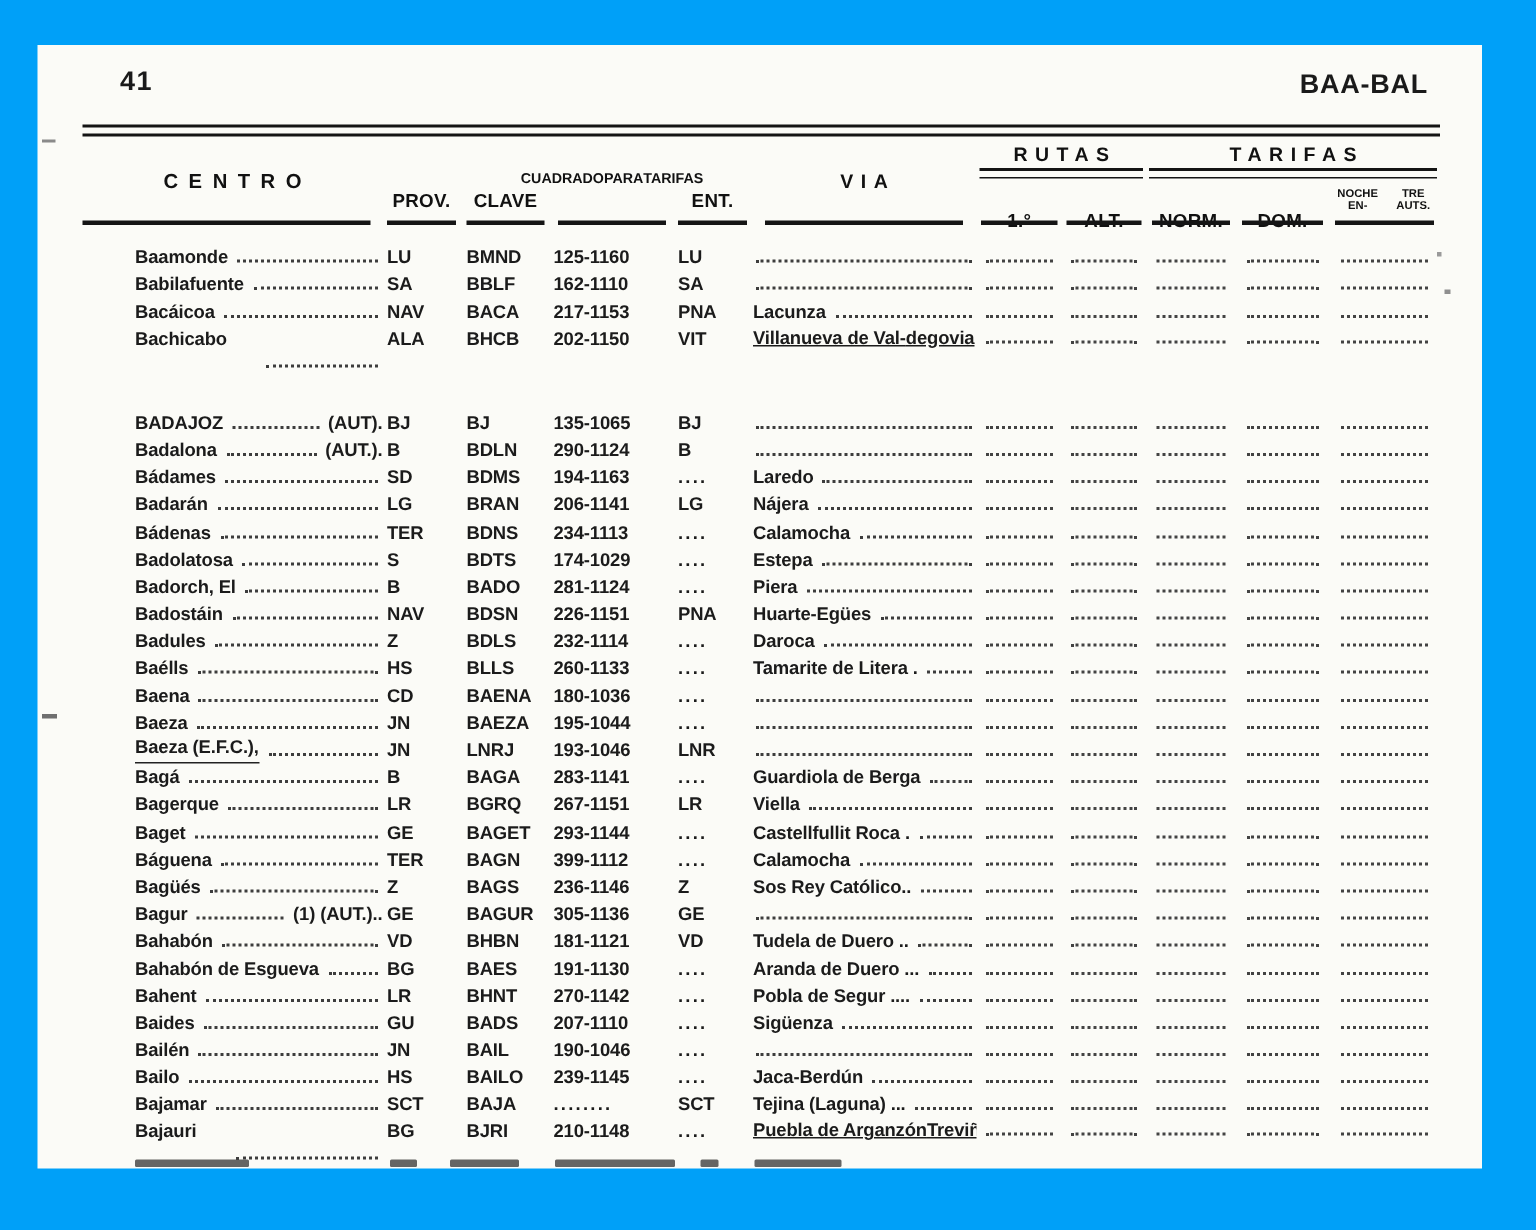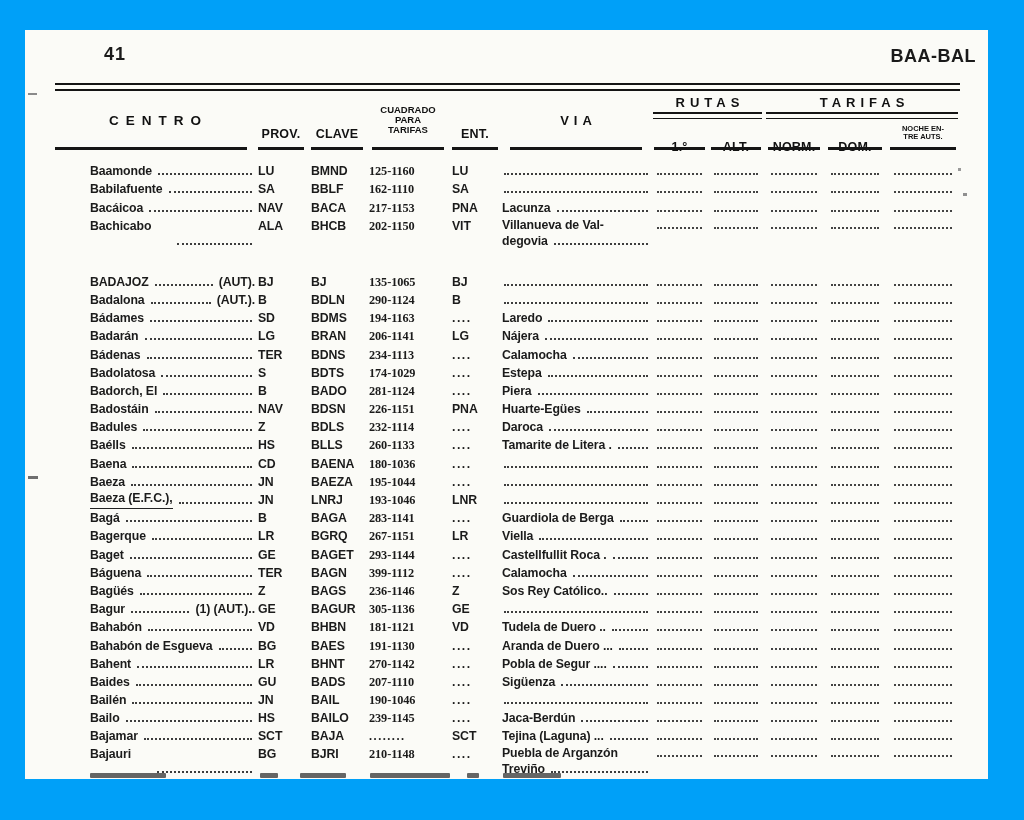--- a/index.html
+++ b/index.html
@@ -1,36 +1,36 @@
 <!DOCTYPE html>
 <html><head>
 <meta charset="utf-8">
 <style>
   html,body{margin:0;padding:0;}
   body{width:1024px;height:820px;overflow:hidden;font-family:"Liberation Sans","DejaVu Sans",sans-serif;}
   .frame{position:relative;width:1024px;height:820px;background:#00A0F8;}
   .page{position:absolute;left:25px;top:30px;width:963px;height:749px;background:#FBFBF7;color:#1A1A1A;overflow:hidden;}
 
   
-  .page-head{position:absolute;left:46px;top:14px;width:905px;height:26px;text-decoration:underline;}
+  .page-head{position:absolute;left:22px;top:14px;width:905px;height:26px;text-decoration:underline;}
   .pg-num{position:absolute;left:33px;top:0;font-size:18px;font-weight:700;letter-spacing:1px;}
   .pg-sec{position:absolute;right:0;top:2px;font-size:18px;font-weight:700;letter-spacing:.5px;}
   .top-rule{position:absolute;left:30px;top:53px;width:905px;height:4px;border-top:2px solid #141414;border-bottom:2px solid #141414;}
 
   
   .grid{display:grid;grid-template-columns:200px 52px 60px 82px 52px 150px 57px 56px 60px 62px 1fr;width:905px;margin-left:30px;}
 
   
   .header{position:absolute;left:0;top:62px;grid-template-rows:20px 6px 30px;}
   .hc{display:flex;align-items:center;justify-content:center;text-align:center;font-weight:700;color:#111;}
   .span-all{grid-row:1/4;}
   .sp-wide{letter-spacing:7px;padding-left:7px;font-size:13.5px;}
   .sp-med{letter-spacing:5px;padding-left:5px;font-size:13px;}
   .h-sm{font-size:12.5px;letter-spacing:.2px;margin-top:27px;}
-  .stack{display:flex;flex-direction:column;align-items:center;justify-content:center;font-size:9.5px;line-height:10px;letter-spacing:0;}
+  .stack{display:flex;flex-direction:row;align-items:center;justify-content:center;font-size:9.5px;line-height:10px;letter-spacing:0;}
   .stack-sm{font-size:7.5px;line-height:8px;}
   .group-rule{height:4px;border-top:2px solid #141414;border-bottom:1px solid #141414;margin:0 2px;align-self:start;}
   .hrules{position:absolute;left:0;top:117px;}
   .crule{height:3px;background:#151515;margin:0 auto;width:88%;}
   .crule.wide{width:96%;margin-left:0;}
 
   
   .rows{position:absolute;left:0;top:133px;width:983px;}
   .row{height:18.2px;line-height:17px;font-size:12.3px;font-weight:600;letter-spacing:-.1px;color:#1b1b1b;}
   .row.gap{margin-top:23px;}
@@ -38,24 +38,24 @@
   .c{display:flex;align-items:flex-end;padding-bottom:1px;overflow:hidden;white-space:nowrap;}
   .tall .c{align-items:flex-start;gap:20px;}
   .centro{padding-left:35px;}
   .nm{white-space:nowrap;}
   .nm.u{border-bottom:1.5px solid #222;padding-bottom:1px;}
   .sfx{white-space:nowrap;margin-left:3px;}
   .lead{flex:1;border-bottom:2px dotted #3d3d3d;align-self:flex-end;margin:0 3px 5px 6px;min-width:6px;}
   .tall .lead{align-self:flex-end;}
   .prov,.ent{padding-left:3px;}
   .clave{padding-left:4px;}
-  .cuad{padding-left:2px;font-family:Liberation Serif, serif;}
+  .cuad{padding-left:2px;}
   .dotsy{letter-spacing:1.5px;}
   .via-cell{padding-left:1px;}
-  .vwrap{display:flex;flex-direction:column;width:100%;}
+  .vwrap{display:flex;flex-direction:row;width:100%;text-decoration:underline;}
   .vline{display:flex;height:16px;line-height:15px;}
   .dcell{justify-content:center;position:relative;}
   .dot{border-bottom:2px dotted #434343;align-self:flex-end;margin-bottom:5px;width:78%;}
   .tall .dcell{flex-direction:column;justify-content:flex-start;align-items:center;}
   .tall .dot{margin:9px 0 0 0;align-self:center;}
   .tall .dot + .dot{margin-top:12px;}
 
   
   .clipped{position:absolute;left:30px;top:742px;width:905px;height:7px;overflow:hidden;}
   .smudge{position:absolute;top:1px;height:5px;background:#4a4a4a;opacity:.85;border-radius:1px;}

